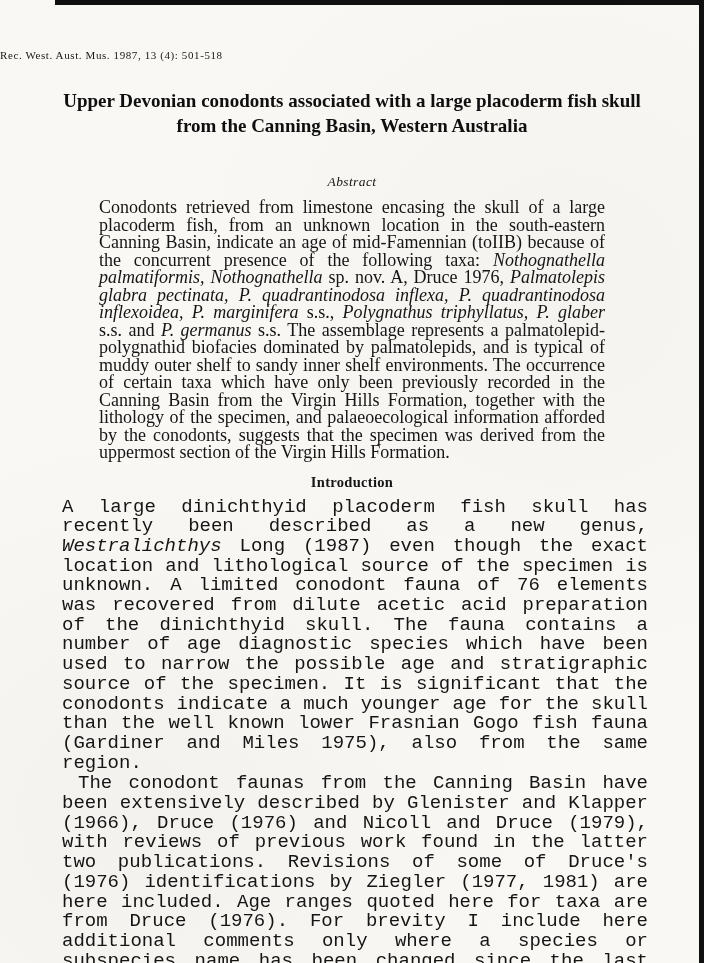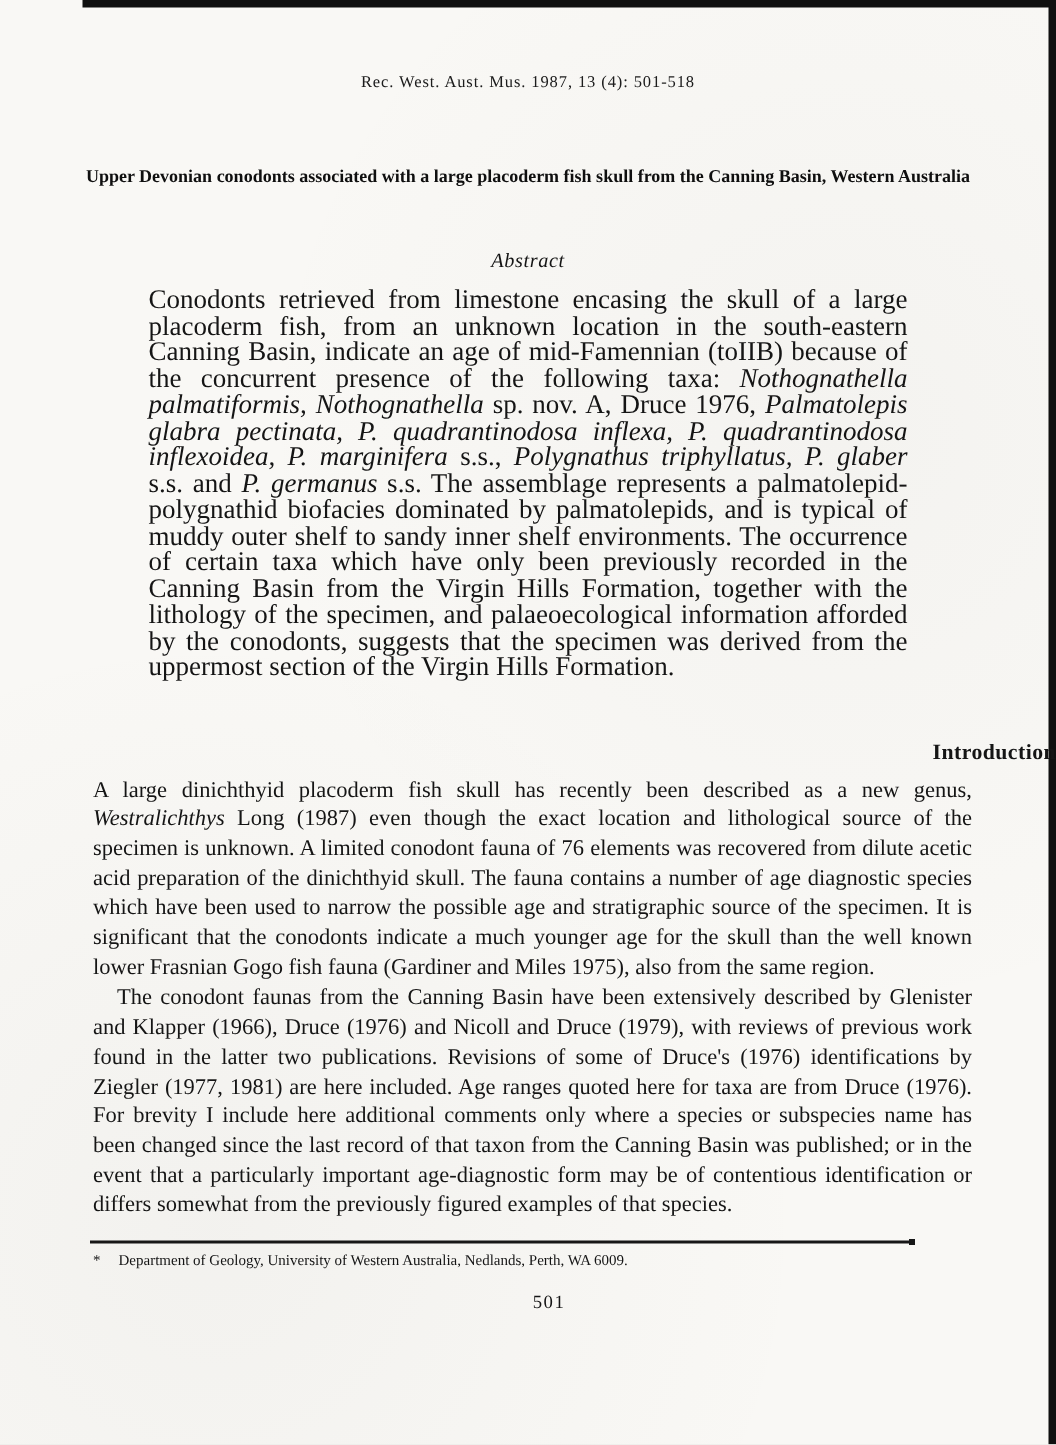--- a/index.html
+++ b/index.html
@@ -30,30 +30,30 @@
     top: 0; right: 0;
     width: 5px; height: 963px;
     background: #101010;
   }
   .content {
     position: relative;
     filter: blur(0.3px) contrast(1.05);
   }
   .citation {
     margin-top: 49px;
-    text-align: center;
+    text-align: left;
     font-size: 11px;
     letter-spacing: 0.6px;
     color: #222;
   }
   .title {
-    margin: 44px auto 0;
+    margin: 27px auto 0;
     width: 600px;
     text-align: center;
-    font-size: 12px;
+    font-size: 19px;
     font-weight: bold;
     line-height: 25px;
     color: #141414;
   }
   .author {
     margin-top: 27px;
     text-align: center;
     font-size: 15px;
     letter-spacing: 0.8px;
   }
@@ -65,31 +65,32 @@
     font-style: italic;
   }
   .abstract-body {
     margin: 9px auto 0;
     width: 506px;
     text-align: justify;
     font-size: 18px;
     line-height: 17.5px;
   }
   .section-heading {
-    margin-top: 40px;
-    text-align: right;
+    margin-top: 12px;
+    text-align: center;
     font-size: 14.5px;
     font-weight: bold;
     letter-spacing: 0.3px;
   }
   .body-par {
     margin: 7px 56px 0 62px;
     text-align: justify;
-    font-size: 15px;
+    font-size: 19px;
     line-height: 19.7px;
+    font-family: Liberation Mono, monospace;
   }
   .body-par + .body-par {
     margin-top: 1px;
     text-indent: 16px;
   }
   .footnote-rule {
     position: relative;
     margin: 13px 0 0 60px;
     width: 549px;
     height: 0;

